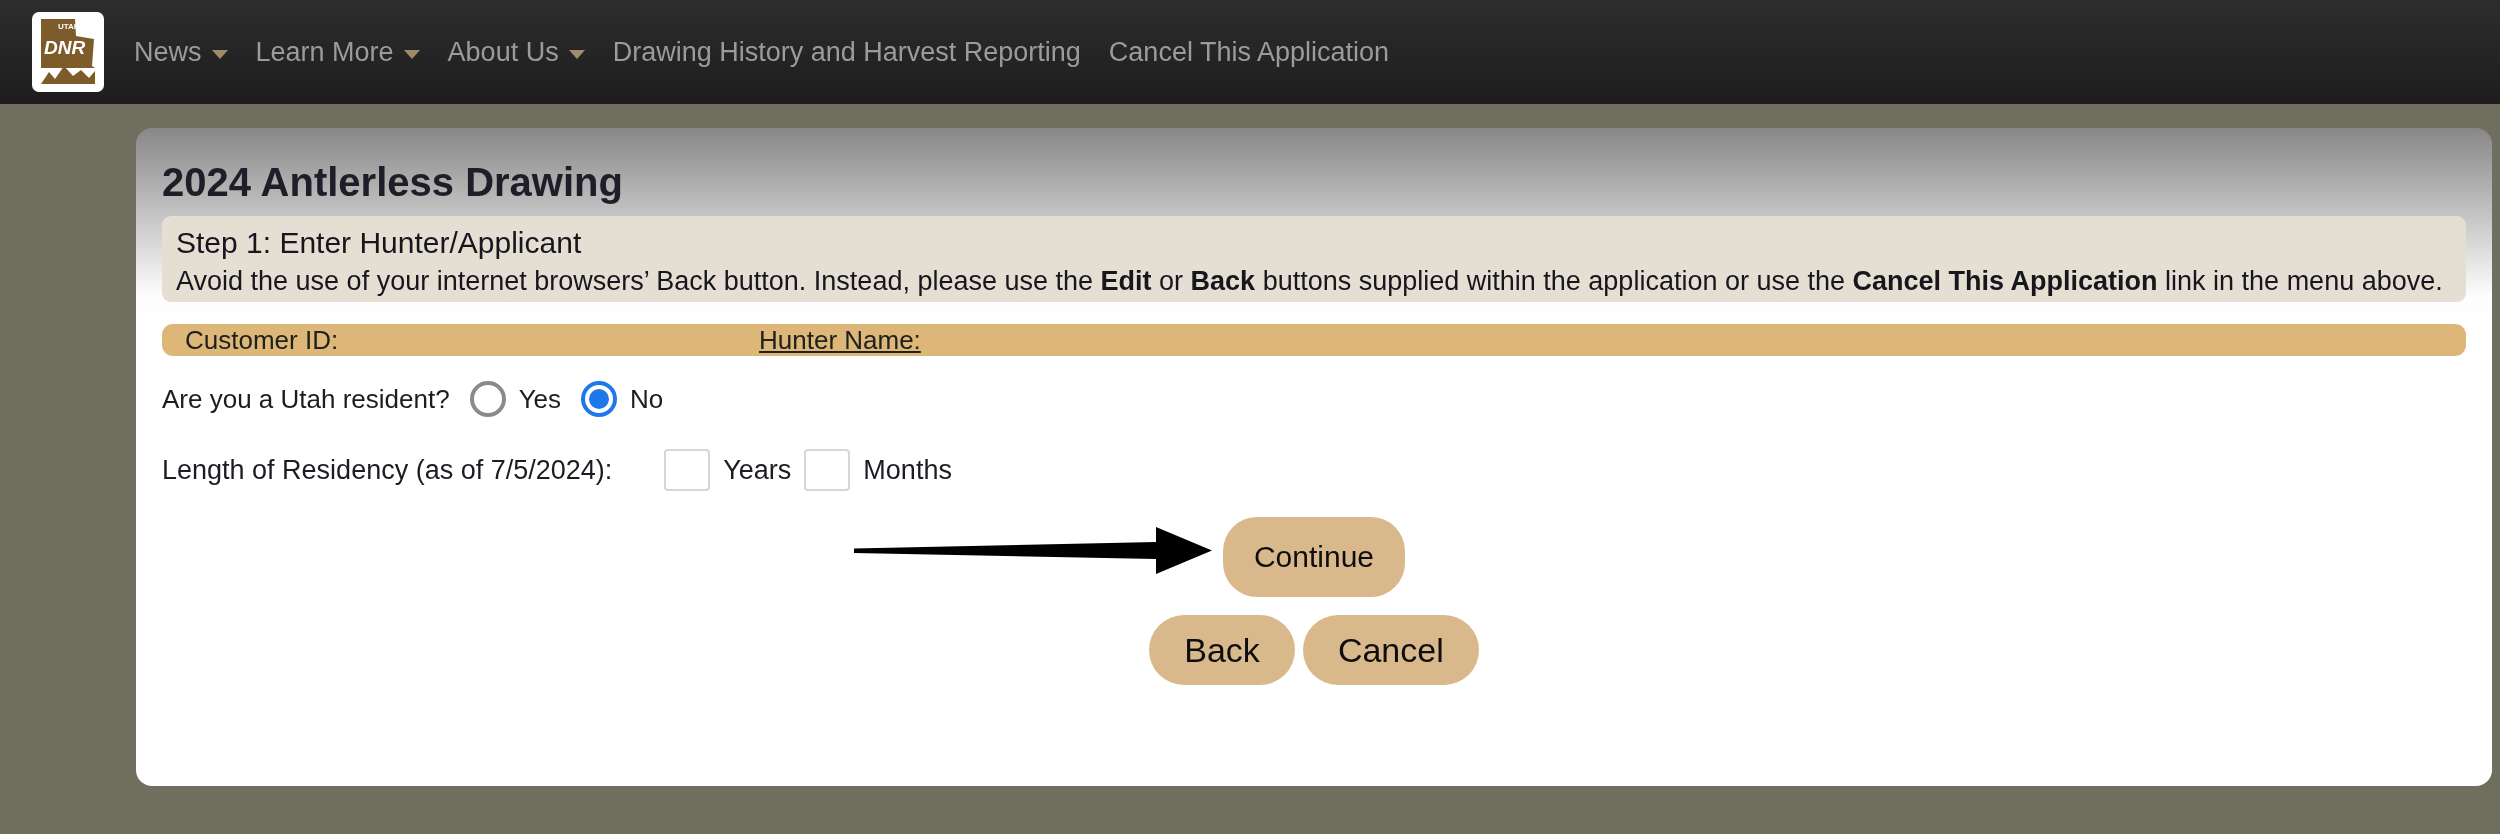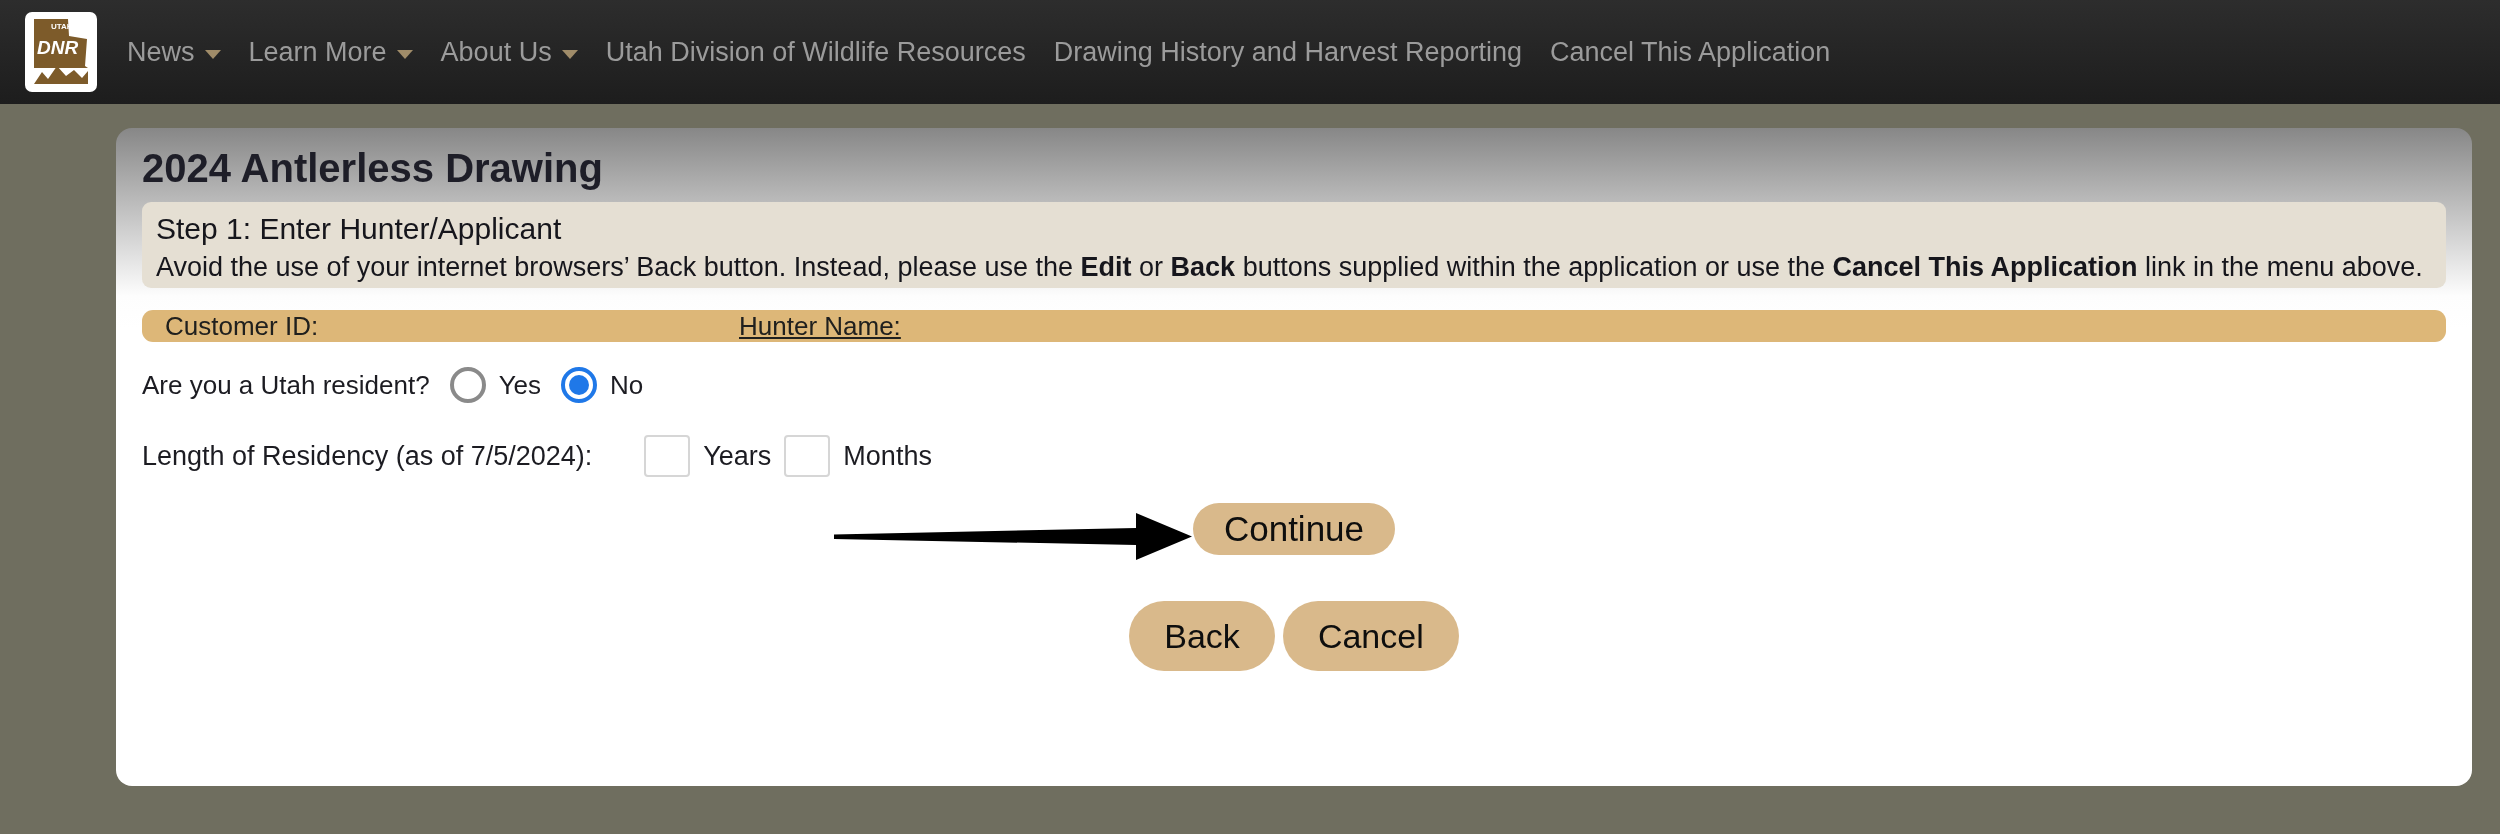--- a/index.html
+++ b/index.html
@@ -8,21 +8,21 @@
     background:#6f6e5f;
     font-family:"Liberation Sans", sans-serif;
     color:#1c1c22;
   }
 
   
   .navbar {
     height:104px; width:100%;
     background:linear-gradient(to bottom,#2d2d2d,#1d1d1d);
     display:flex; align-items:center;
-    padding-left:25px;
+    padding-left:32px;
   }
   .logo-box {
     width:72px; height:80px; background:#ffffff;
     border-radius:7px; margin-right:16px; flex:0 0 auto;
     display:flex; align-items:center; justify-content:center;
   }
   .brand {
     font-size:33px; color:#d3ba85; letter-spacing:0.2px;
     margin-right:26px; white-space:nowrap;
   }
@@ -32,25 +32,25 @@
     white-space:nowrap; cursor:pointer; display:flex; align-items:center;
   }
   .caret {
     width:0; height:0; display:inline-block; margin-left:10px; margin-top:4px;
     border-left:8px solid transparent; border-right:8px solid transparent;
     border-top:9px solid #a08c69;
   }
 
   
   .card {
-    position:absolute; left:116px; top:128px;
+    position:absolute; left:136px; top:128px;
     width:2356px; height:658px;
     background:linear-gradient(to bottom,#878787 0px,#fdfdfd 168px,#ffffff 200px);
     border-radius:16px;
-    padding:0 26px;
+    padding:14px 26px;
   }
   .card-title {
     font-size:40px; font-weight:700; color:#1e1e28;
     padding-top:18px; height:74px;
   }
 
   .step-box {
     background:#e5dfd3; border-radius:9px;
     height:86px; padding:7px 14px 0 14px;
   }
@@ -91,21 +91,21 @@
   }
   .small-input:first-of-type { margin-left:52px; }
   .unit-label { margin:0 13px; }
 
   .continue-row { position:relative; margin-top:23px; height:68px; text-align:center; }
   .btn {
     background:#d9b98b; border:none; color:#0e0e0e;
     font-family:"Liberation Sans", sans-serif; cursor:pointer;
     display:inline-flex; align-items:center; justify-content:center;
   }
-  .btn-continue { height:52px; border-radius:34px; padding:0 31px; font-size:35px; }
+  .btn-continue { height:80px; border-radius:34px; padding:0 31px; font-size:30px; }
   .arrow-svg {
     position:absolute; right:calc(50% + 100px); top:50%;
     transform:translateY(-50%);
   }
   .backcancel-row { margin-top:30px; height:70px; display:flex; justify-content:center; gap:8px; }
   .btn-pill { height:70px; border-radius:35px; padding:0 35px; font-size:34px; }
 
   .logo-svg text { font-family:"Liberation Sans", sans-serif; }
 </style>
 </head>
@@ -126,23 +126,20 @@
       <span>News</span>
       <span class="caret"></span>
     </div>
     <div class="nav-item">
       <span>Learn More</span>
       <span class="caret"></span>
     </div>
     <div class="nav-item">
       <span>About Us</span>
       <span class="caret"></span>
-    </div>
-    <div class="nav-item">
-      <span>Utah Division of Wildlife Resources</span>
     </div>
     <div class="nav-item">
       <span>Drawing History and Harvest Reporting</span>
     </div>
     <div class="nav-item">
       <span>Cancel This Application</span>
     </div>
   </div>
 </div>
 

